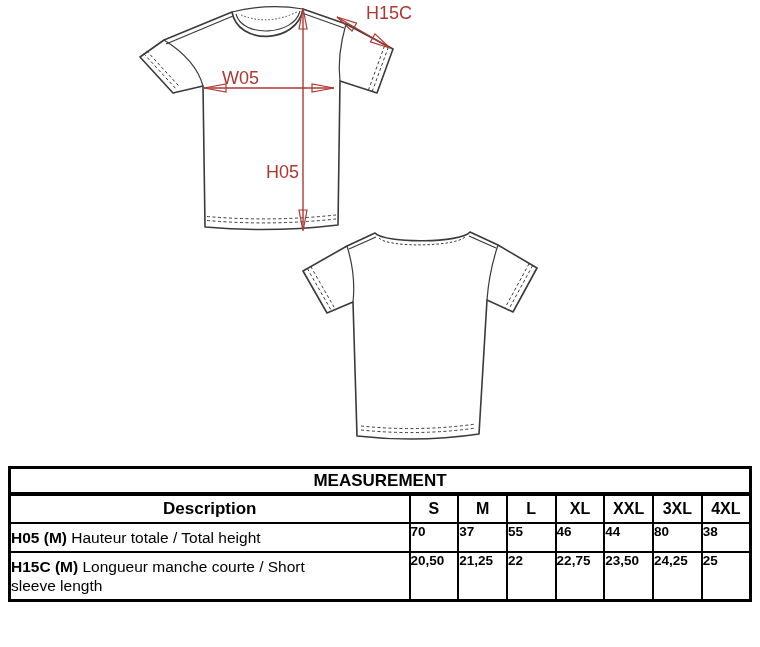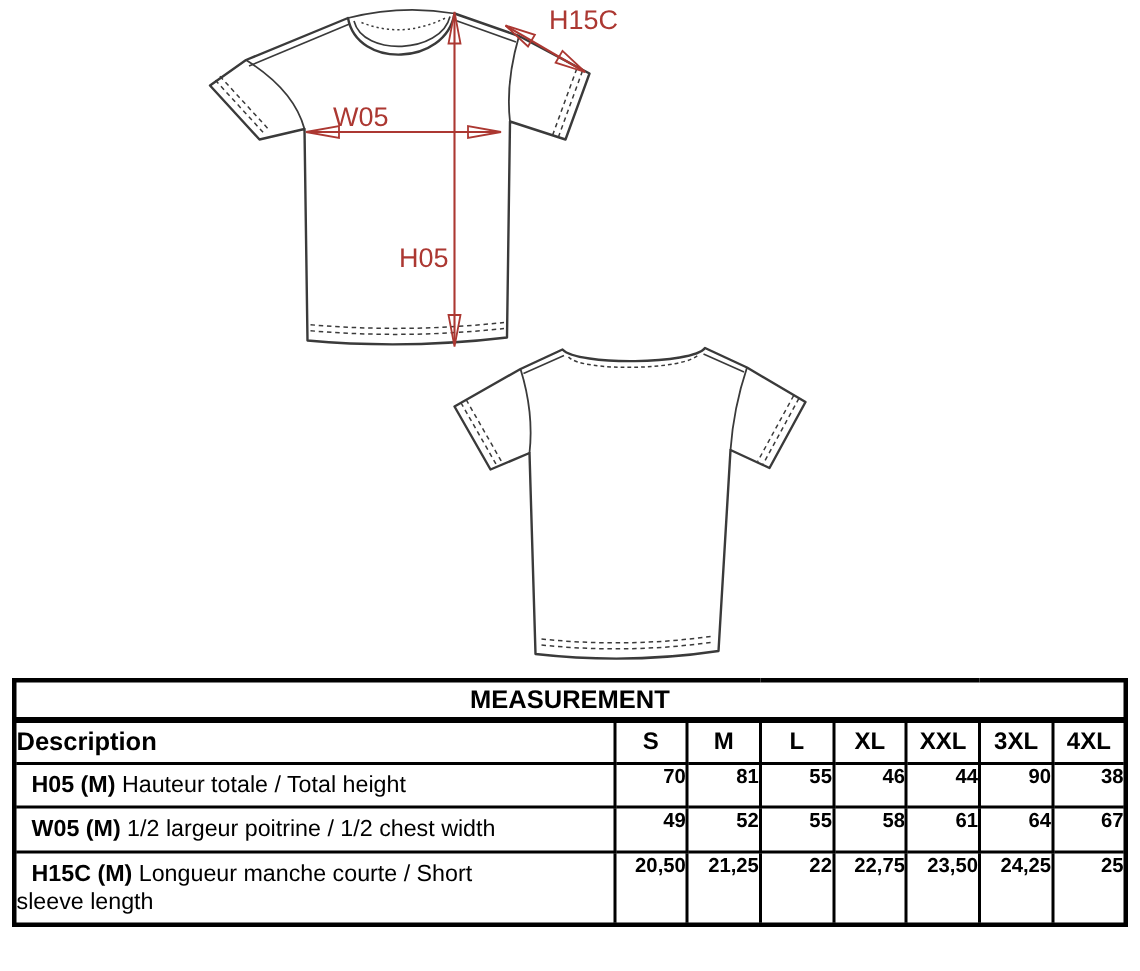--- a/index.html
+++ b/index.html
@@ -2,31 +2,31 @@
 <html><head>
 <meta charset="utf-8">
 <style>
   html,body{margin:0;padding:0;background:#fff;}
   body{width:760px;height:647px;overflow:hidden;font-family:"Liberation Sans",sans-serif;}
   .stage{position:relative;width:760px;height:647px;background:#fff;}
   .diagram-wrap{position:absolute;top:0;left:0;width:760px;height:462px;}
   svg text.redlab{font-family:"Liberation Sans",sans-serif;font-size:18px;}
   
   table.mtable{
-    position:absolute;left:8px;top:452px;width:744px;
+    position:absolute;left:8px;top:466px;width:744px;
     border-collapse:collapse;table-layout:fixed;
     border:3px solid #000;background:#fff;color:#000;
   }
   table.mtable th,table.mtable td{border:2px solid #000;padding:0;overflow:hidden;}
   .title-cell{height:23px;font-size:17px;font-weight:bold;text-align:center;border-bottom:4px solid #000 !important;}
-  .desc-head{height:26px;font-size:17px;font-weight:bold;text-align:left;}
+  .desc-head{height:26px;font-size:17px;font-weight:bold;text-align:center;}
   .size-head{font-size:16px;font-weight:bold;text-align:center;}
   td.desc-cell{font-size:15.5px;text-align:left;vertical-align:middle;padding:2px 4px 2px 5px;line-height:1.25;}
-  td.desc-cell b{font-weight:bold;margin-left:10px;}
-  td.val-cell{font-size:13.5px;font-weight:bold;text-align:right;vertical-align:top;padding-top:3px;margin-left:36px;}
+  td.desc-cell b{font-weight:bold;}
+  td.val-cell{font-size:13.5px;font-weight:bold;text-align:left;vertical-align:top;padding-top:3px;margin-left:36px;}
   tr.row-h05 td{height:27px;}
   tr.row-w05 td{height:28px;}
   tr.row-h15c td{height:46px;}
   .wrap-narrow{max-width:315px;}
 </style>
 </head>
 <body>
 
 <div class="stage">
 
@@ -138,39 +138,26 @@
         <th class="size-head">4XL</th>
       </tr>
     </thead>
     <tbody>
       <tr class="row-h05">
         <td class="desc-cell">
           <b>H05 (M)</b>
           <span>Hauteur totale / Total height</span>
         </td>
         <td class="val-cell">70</td>
-        <td class="val-cell">81</td>
+        <td class="val-cell">37</td>
         <td class="val-cell">55</td>
         <td class="val-cell">46</td>
         <td class="val-cell">44</td>
-        <td class="val-cell">90</td>
+        <td class="val-cell">80</td>
         <td class="val-cell">38</td>
-      </tr>
-      <tr class="row-w05">
-        <td class="desc-cell">
-          <b>W05 (M)</b>
-          <span>1/2 largeur poitrine / 1/2 chest width</span>
-        </td>
-        <td class="val-cell">49</td>
-        <td class="val-cell">52</td>
-        <td class="val-cell">55</td>
-        <td class="val-cell">58</td>
-        <td class="val-cell">61</td>
-        <td class="val-cell">64</td>
-        <td class="val-cell">67</td>
       </tr>
       <tr class="row-h15c">
         <td class="desc-cell">
           <div class="wrap-narrow">
             <b>H15C (M)</b>
             <span>Longueur manche courte / Short sleeve length</span>
           </div>
         </td>
         <td class="val-cell">20,50</td>
         <td class="val-cell">21,25</td>

